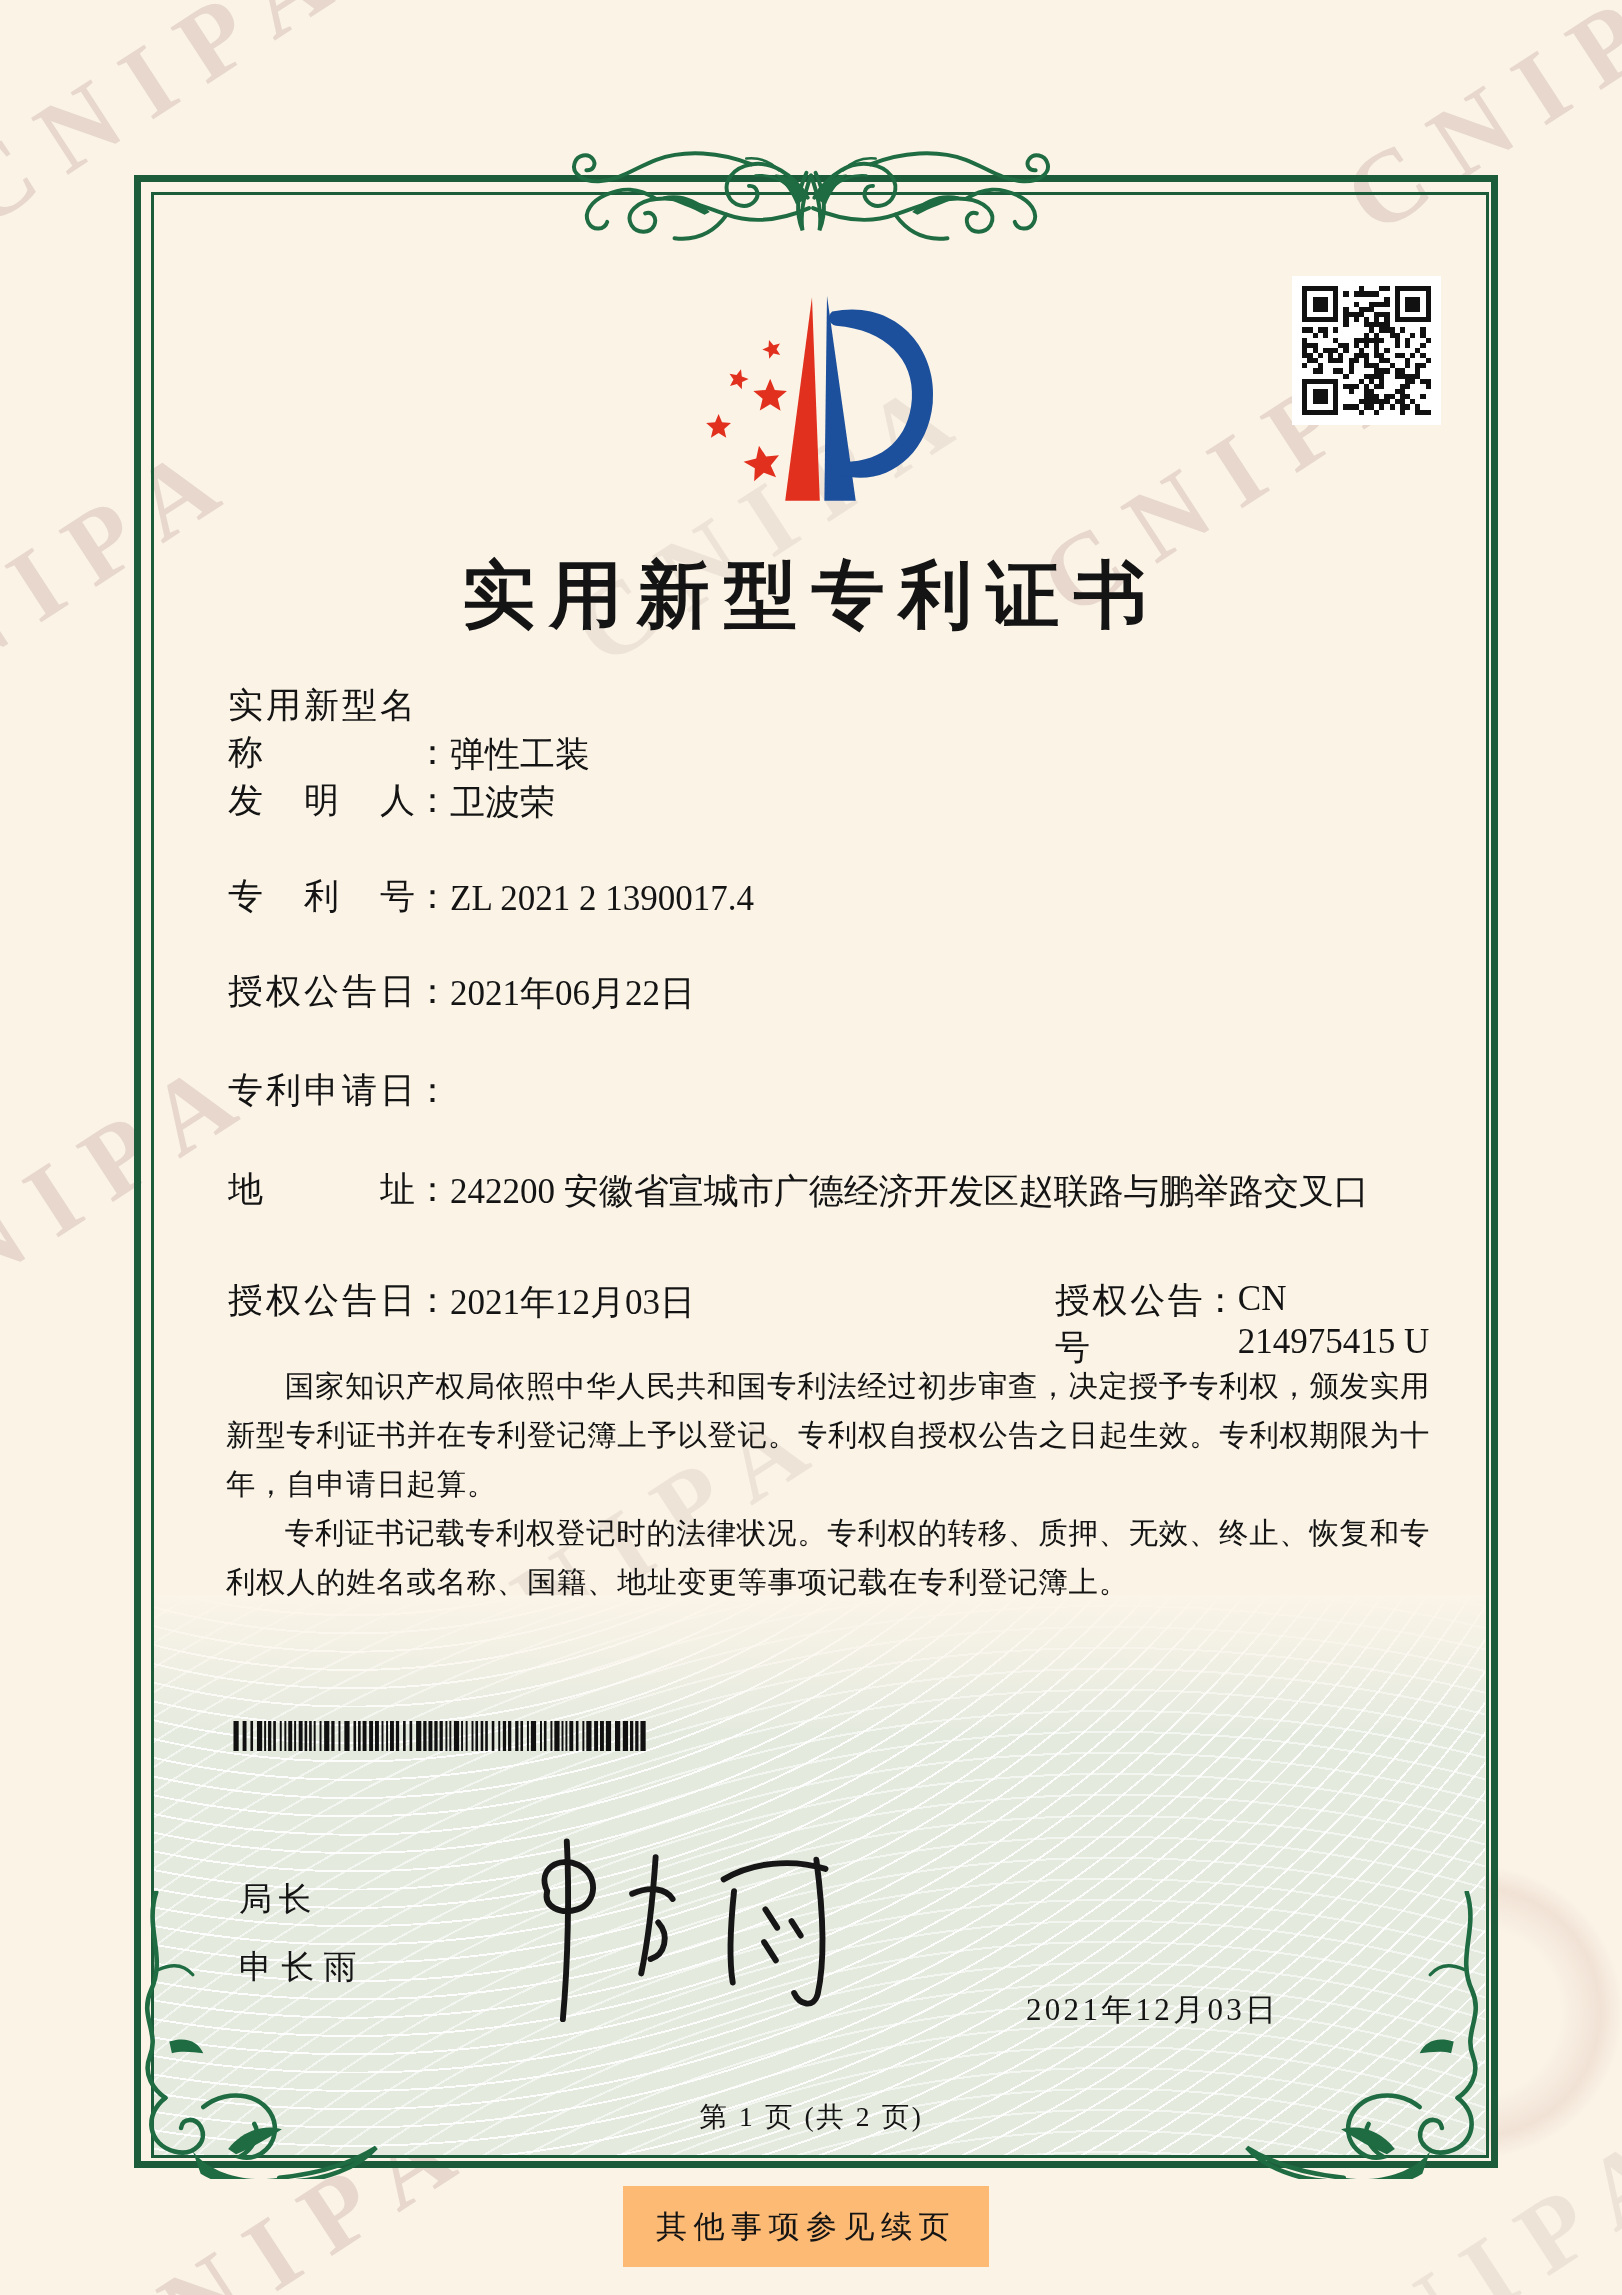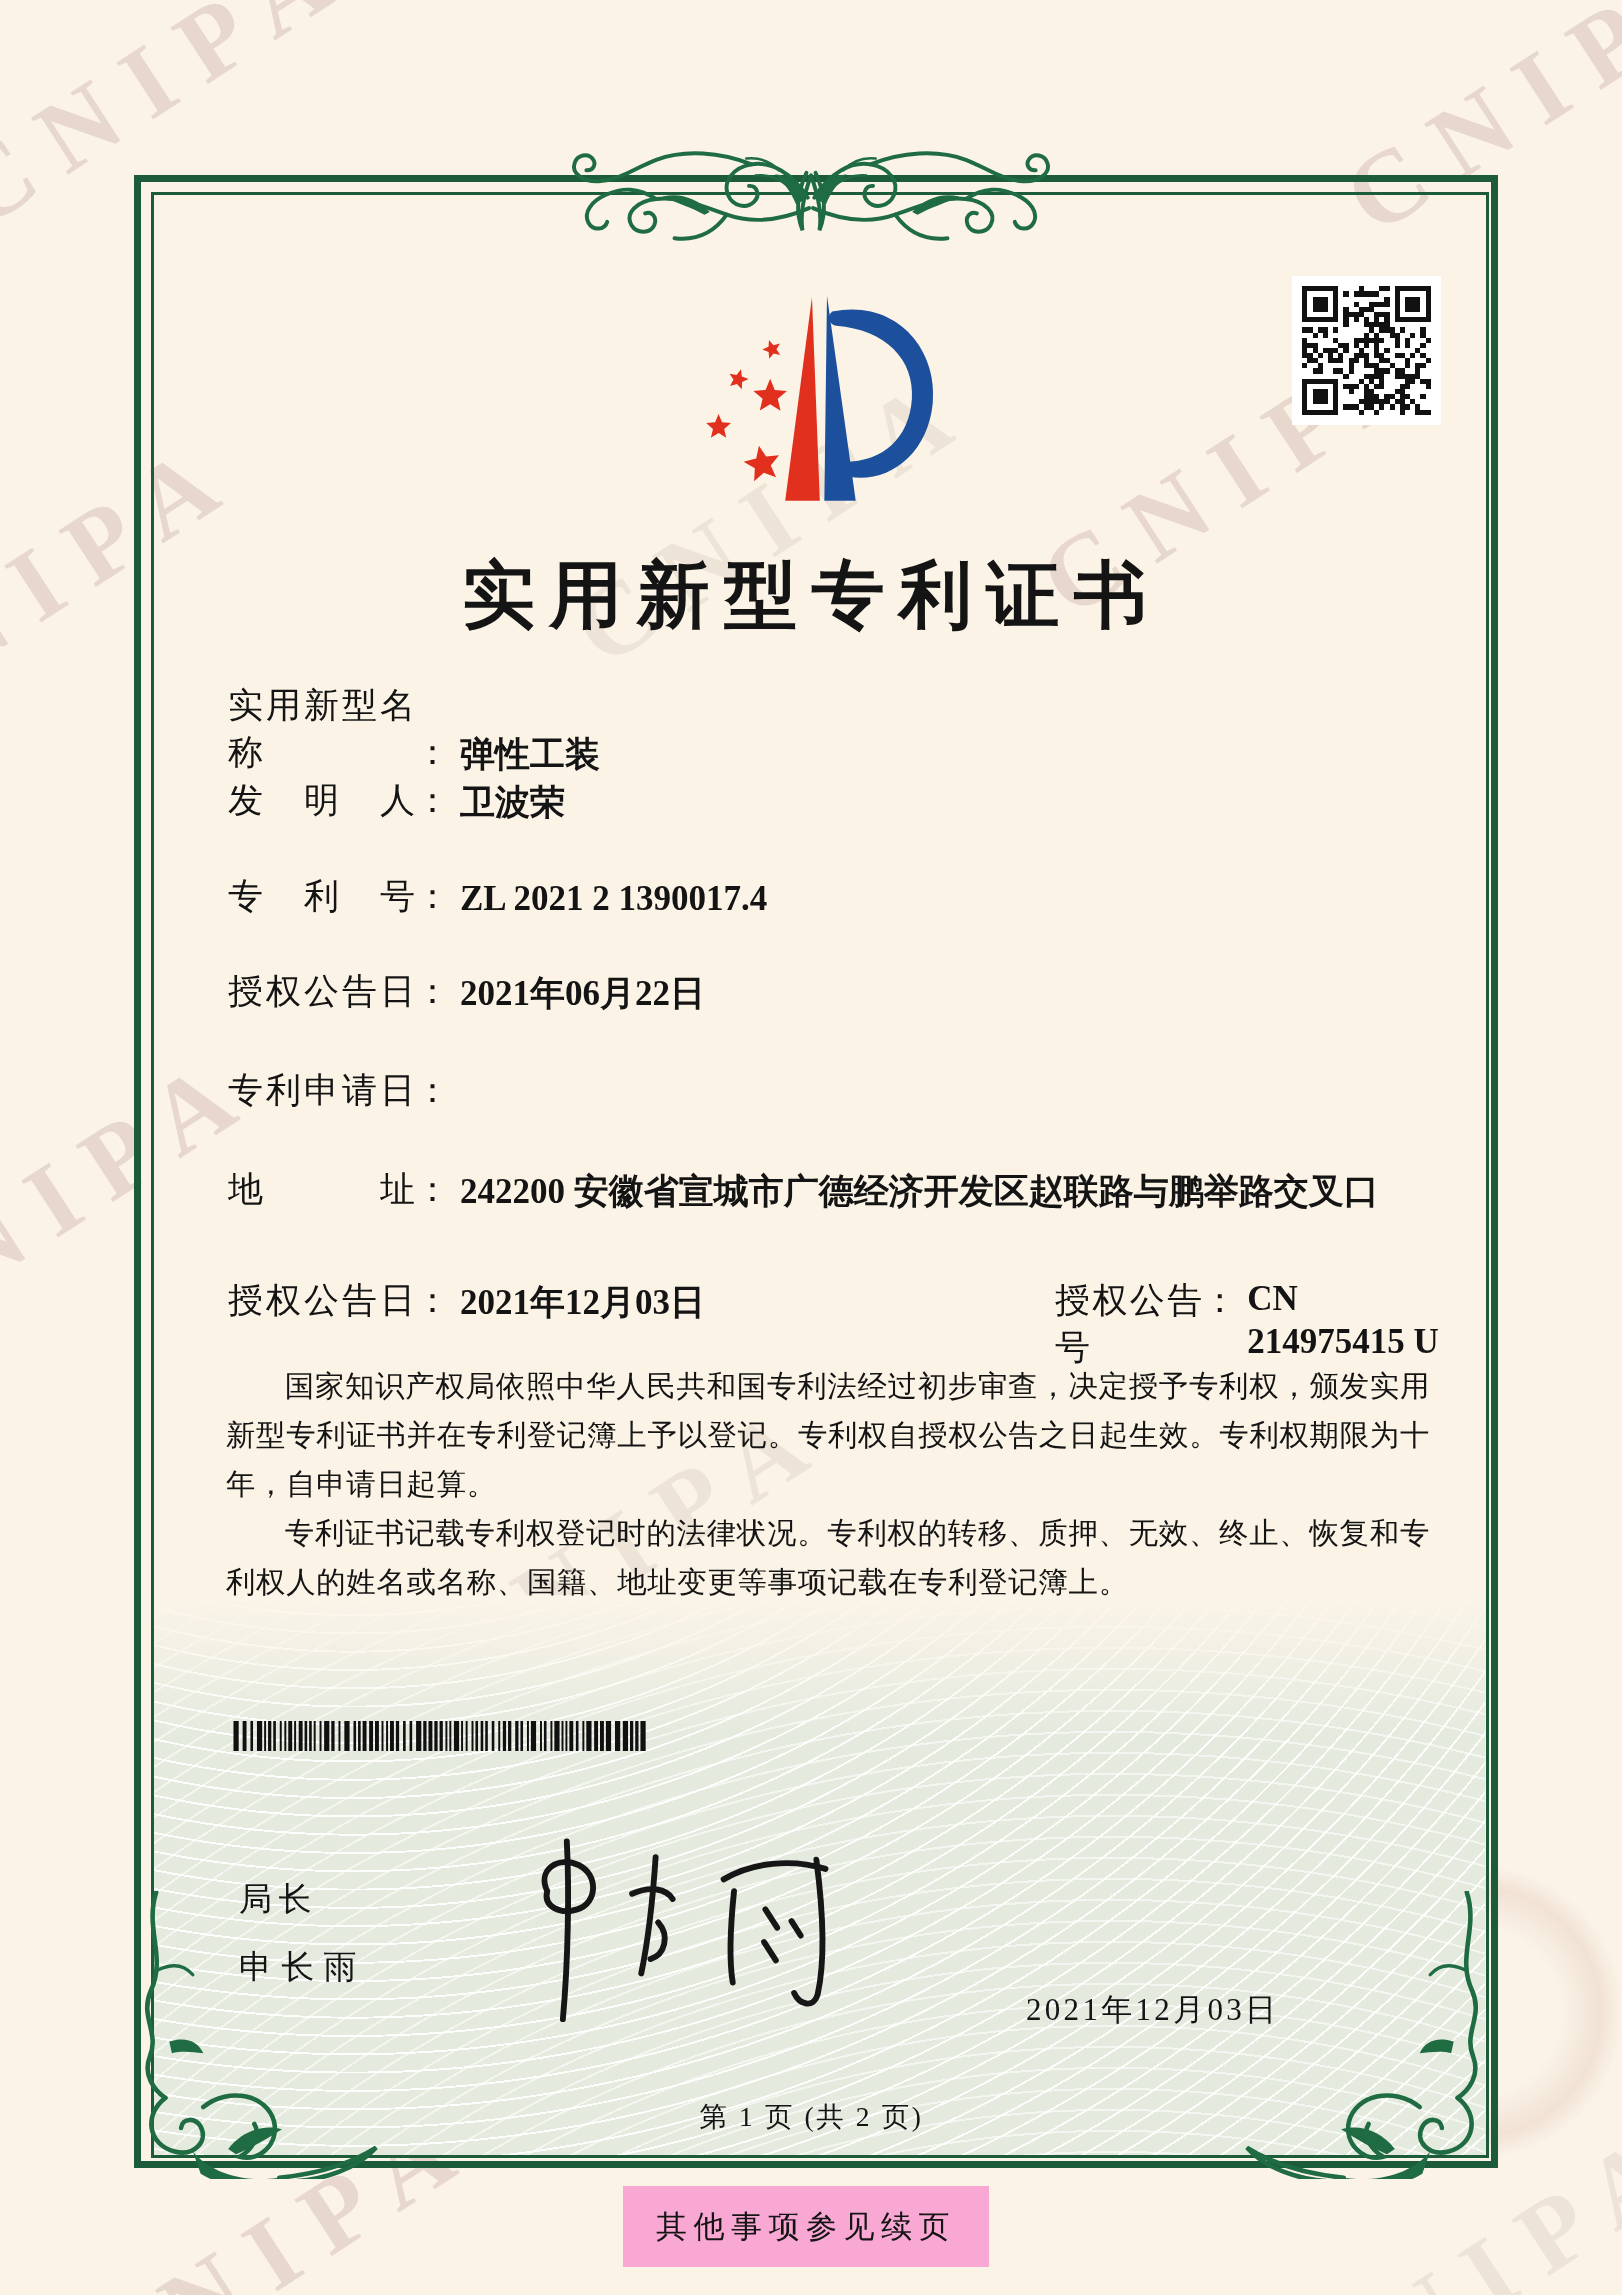--- a/index.html
+++ b/index.html
@@ -47,38 +47,38 @@
   .logo{position:absolute; left:699px; top:293px; z-index:5;}
   .qr{position:absolute; left:1292px; top:276px; width:149px; height:149px; z-index:5; background:#fff;}
   .title{
     position:absolute; left:0; top:508px; width:100%; text-align:center;
     font-size:73px; font-weight:bold; letter-spacing:14.4px; z-index:5;margin-top:39px;
   }
   
   .row{position:absolute; left:228px; font-size:35px; z-index:5; display:flex; align-items:flex-end;}
   .row .lab{display:inline-block; width:187px; text-align:justify; text-align-last:justify;}
   .row .colon{display:inline-block;}
-  .row .val{display:inline-block; margin-left:10px; max-width:982px; line-height:43px;font-weight:bold;}
+  .row .val{display:inline-block; margin-left:0; max-width:982px; line-height:43px;}
   .grant-right{position:absolute; left:827px; top:0; display:flex;}
   
   .body-text{
     position:absolute; left:226px; top:1362px; width:1204px; z-index:5;
     font-size:29.4px; line-height:49px; text-align:justify; letter-spacing:0.7px;
   }
   .body-text p{margin:0; text-indent:2em;}
   
   .barcode{position:absolute; left:233px; top:1721px; z-index:5;}
   .signer-title{position:absolute; left:239px; top:1877px; font-size:33px; letter-spacing:6.5px; z-index:5;}
   .signer-name{position:absolute; left:239px; top:1945px; font-size:33px; letter-spacing:9.2px; z-index:5;}
   .signature{position:absolute; left:504px; top:1831px; z-index:5;}
   .issue-date{position:absolute; left:1026px; top:1989px; font-size:31px; letter-spacing:3.3px; z-index:5;}
   .page-no{position:absolute; left:0; top:2099px; width:1623px; text-align:center; font-size:27.5px; letter-spacing:2.6px; z-index:5;}
   .foot-band{
     position:absolute; left:623px; top:2186px; width:366px; height:81px; z-index:5;
-    background:#f9a8d4; display:flex; align-items:center; justify-content:center;
+    background:#fdba74; display:flex; align-items:center; justify-content:center;
     font-size:31px; letter-spacing:6.5px;
   }
 </style>
 </head>
 <body>
 
 <div class="page">
 
   <div class="wm" style="left:151px; top:79px;">CNIPA</div>
   <div class="wm" style="left:1544px; top:85px;">CNIPA</div>

